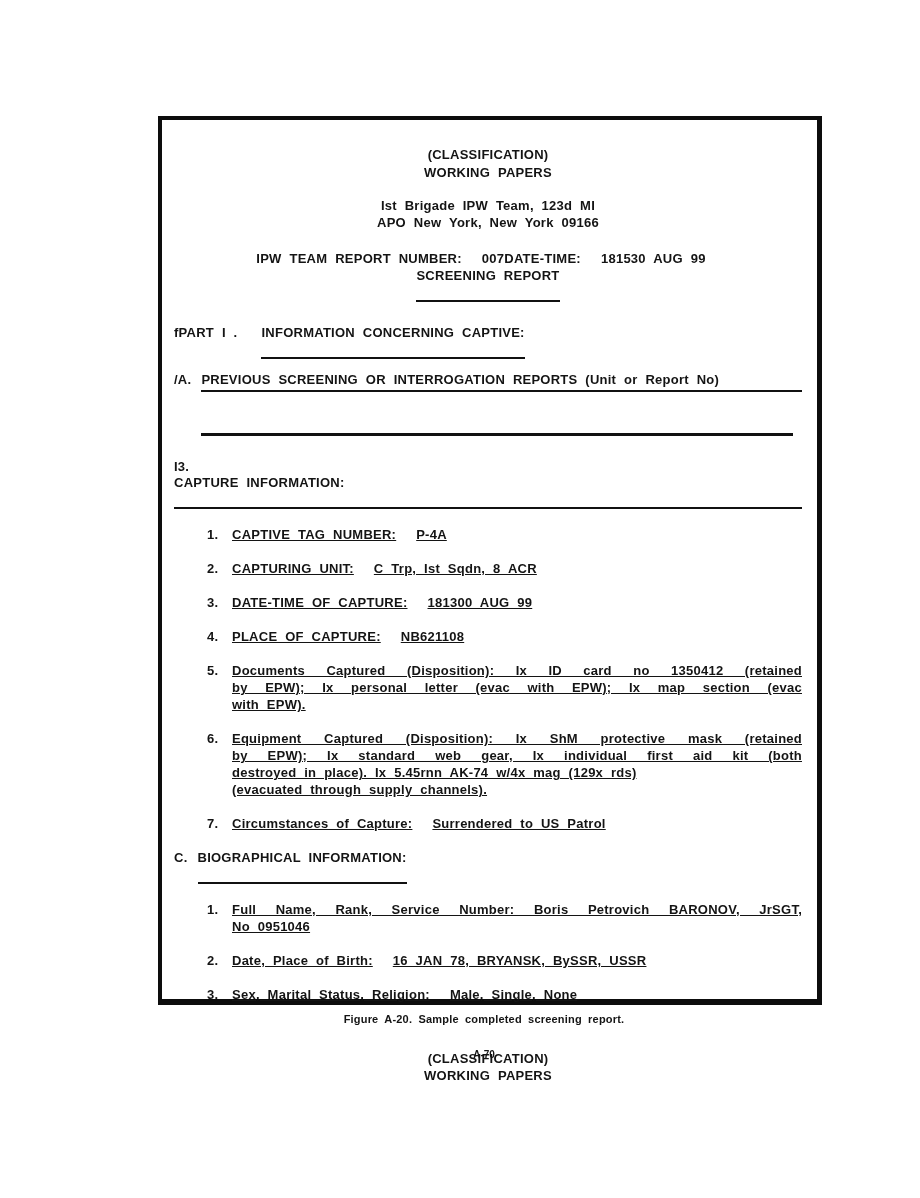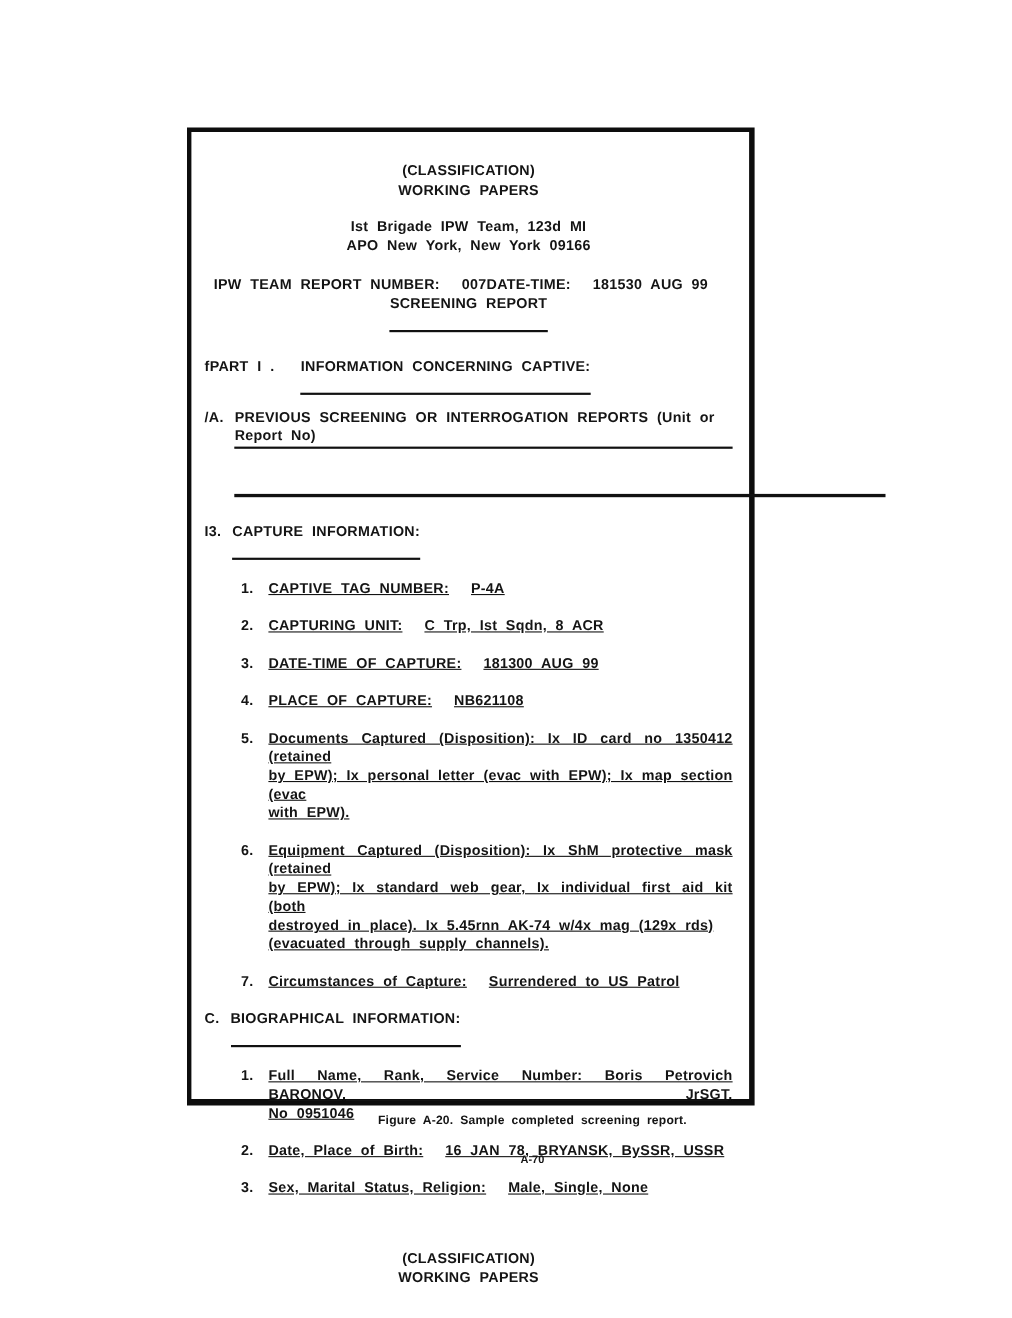--- a/index.html
+++ b/index.html
@@ -10,31 +10,30 @@
     background: #ffffff;
     font-family: "Liberation Sans", sans-serif;
     font-weight: bold;
     color: #141414;
     overflow: hidden;
   }
   .doc-box {
     position: absolute;
     left: 158px;
     top: 116px;
-    width: 516px;
+    width: 664px;
     height: 889px;
     box-sizing: border-box;
     border-style: solid;
     border-color: #0d0d0d;
     border-width: 4px 5px 6px 4px;
     padding: 26px 15px 0 12px;
     font-size: 13px;
     letter-spacing: 0.25px;
     word-spacing: 4px;
-    margin-left: 12px;
   }
   .center { text-align: center; line-height: 18px; }
   .dept-block { margin-top: 15px; line-height: 17px; }
   .report-row {
     display: flex;
     justify-content: center;
     margin-top: 20px;
     padding-left: 2px;
     padding-right: 16px;
     line-height: 16px;
@@ -54,21 +53,21 @@
     flex: 1;
     border-bottom: 2px solid #111;
     padding-bottom: 2px;
   }
   .fill-line {
     margin: 41px 0 0 27px;
     width: 592px;
     height: 0;
     border-bottom: 3px solid #111;
   }
-  .secb-row { display: flex; margin-top: 23px; line-height: 16px; }
+  .secb-row { display: flex; margin-top: 23px; line-height: 16px; flex-direction: column; }
   .secc-row { display: flex; margin-top: 18px; line-height: 16px; }
   .item {
     display: flex;
     margin-left: 33px;
     margin-top: 17px;
     line-height: 17px;
   }
   .item .num { width: 25px; flex: none; }
   .item .body { flex: 1; text-decoration: underline; }
   .jl { text-align: justify; text-align-last: justify; }

